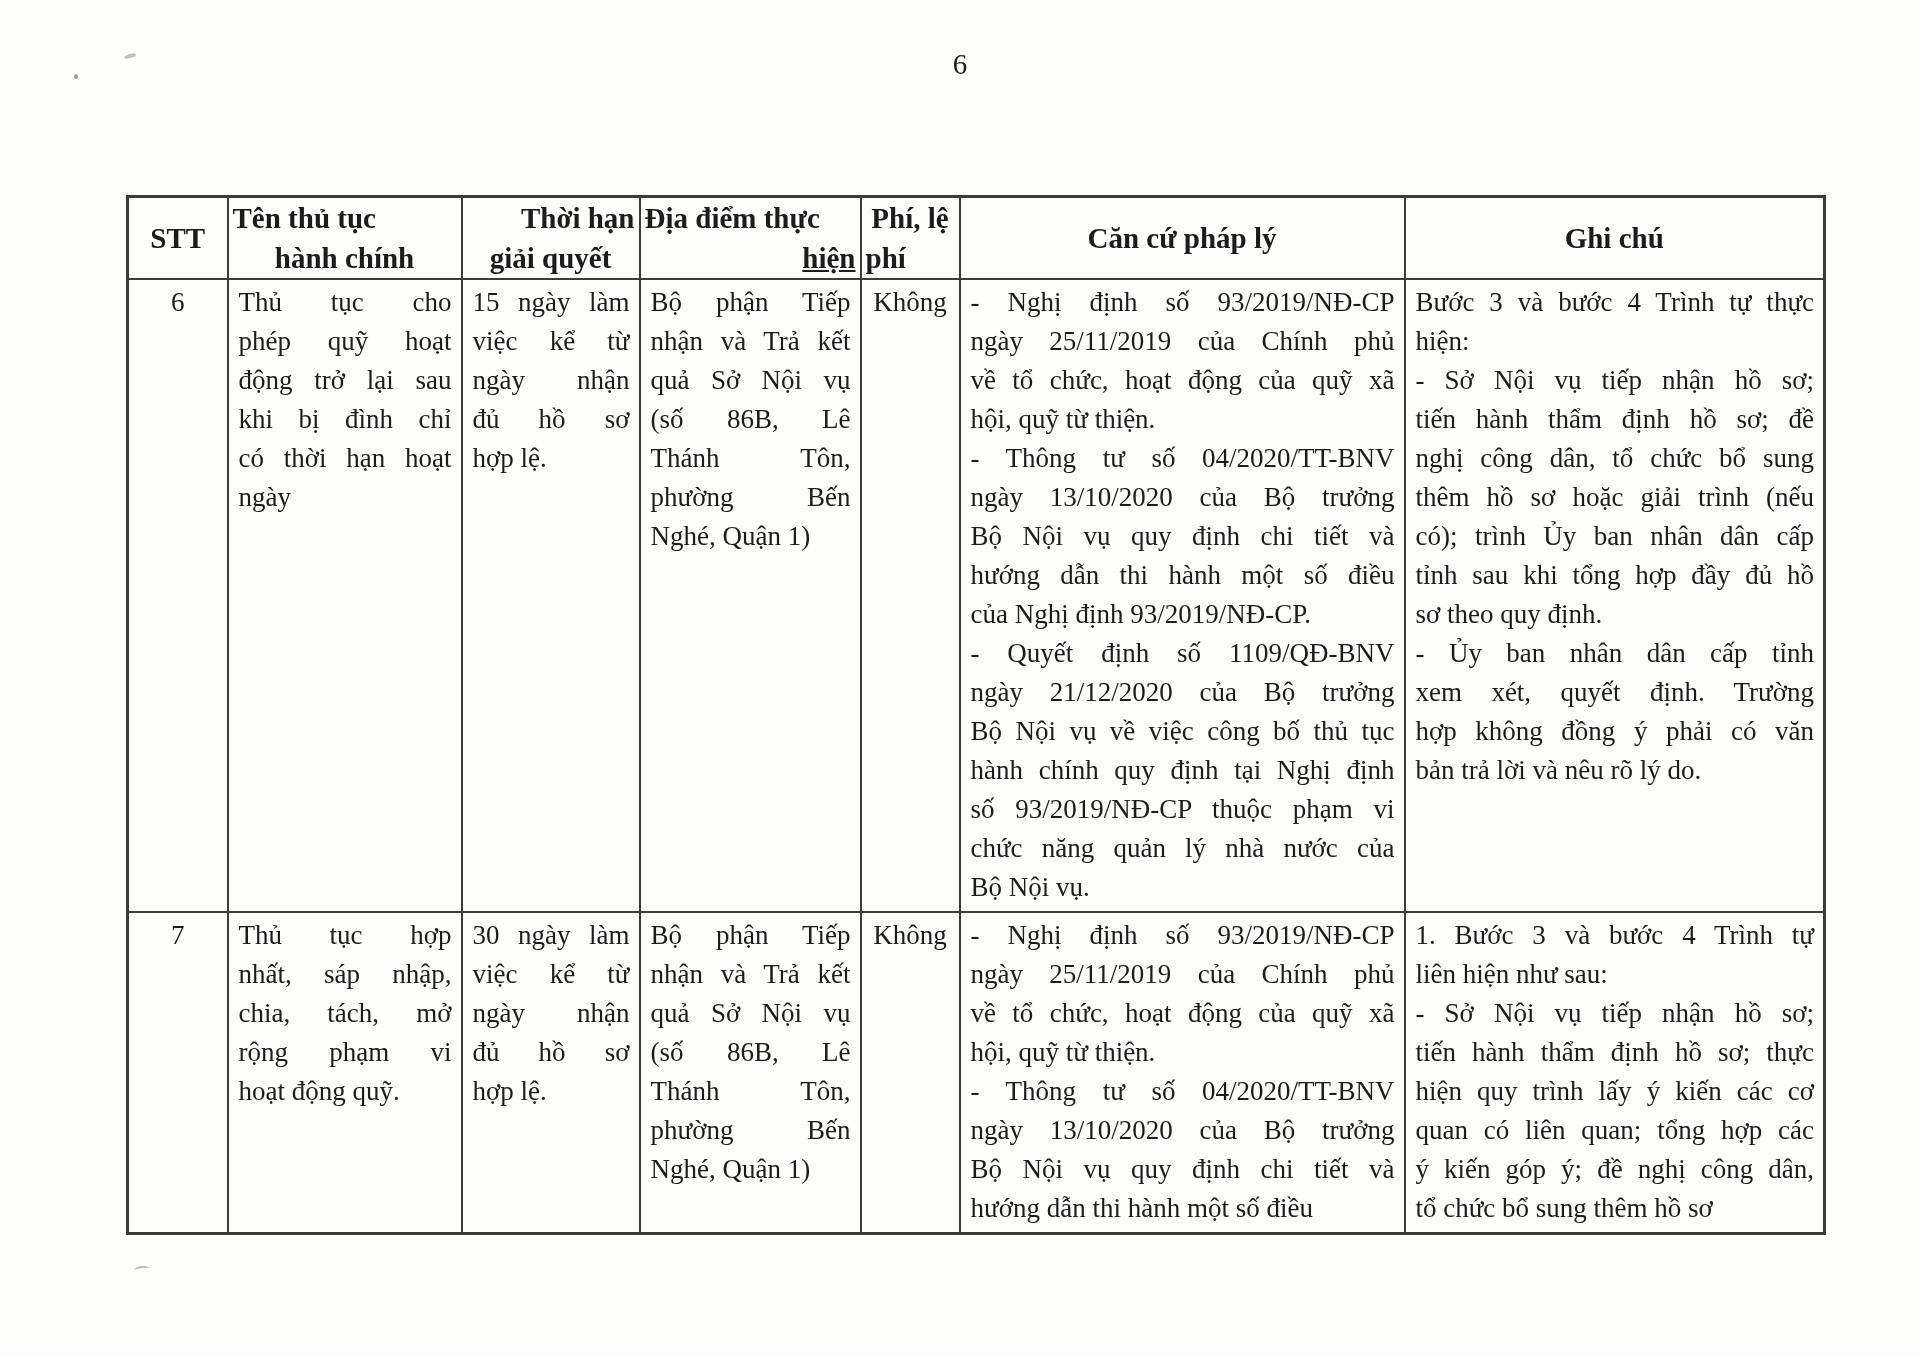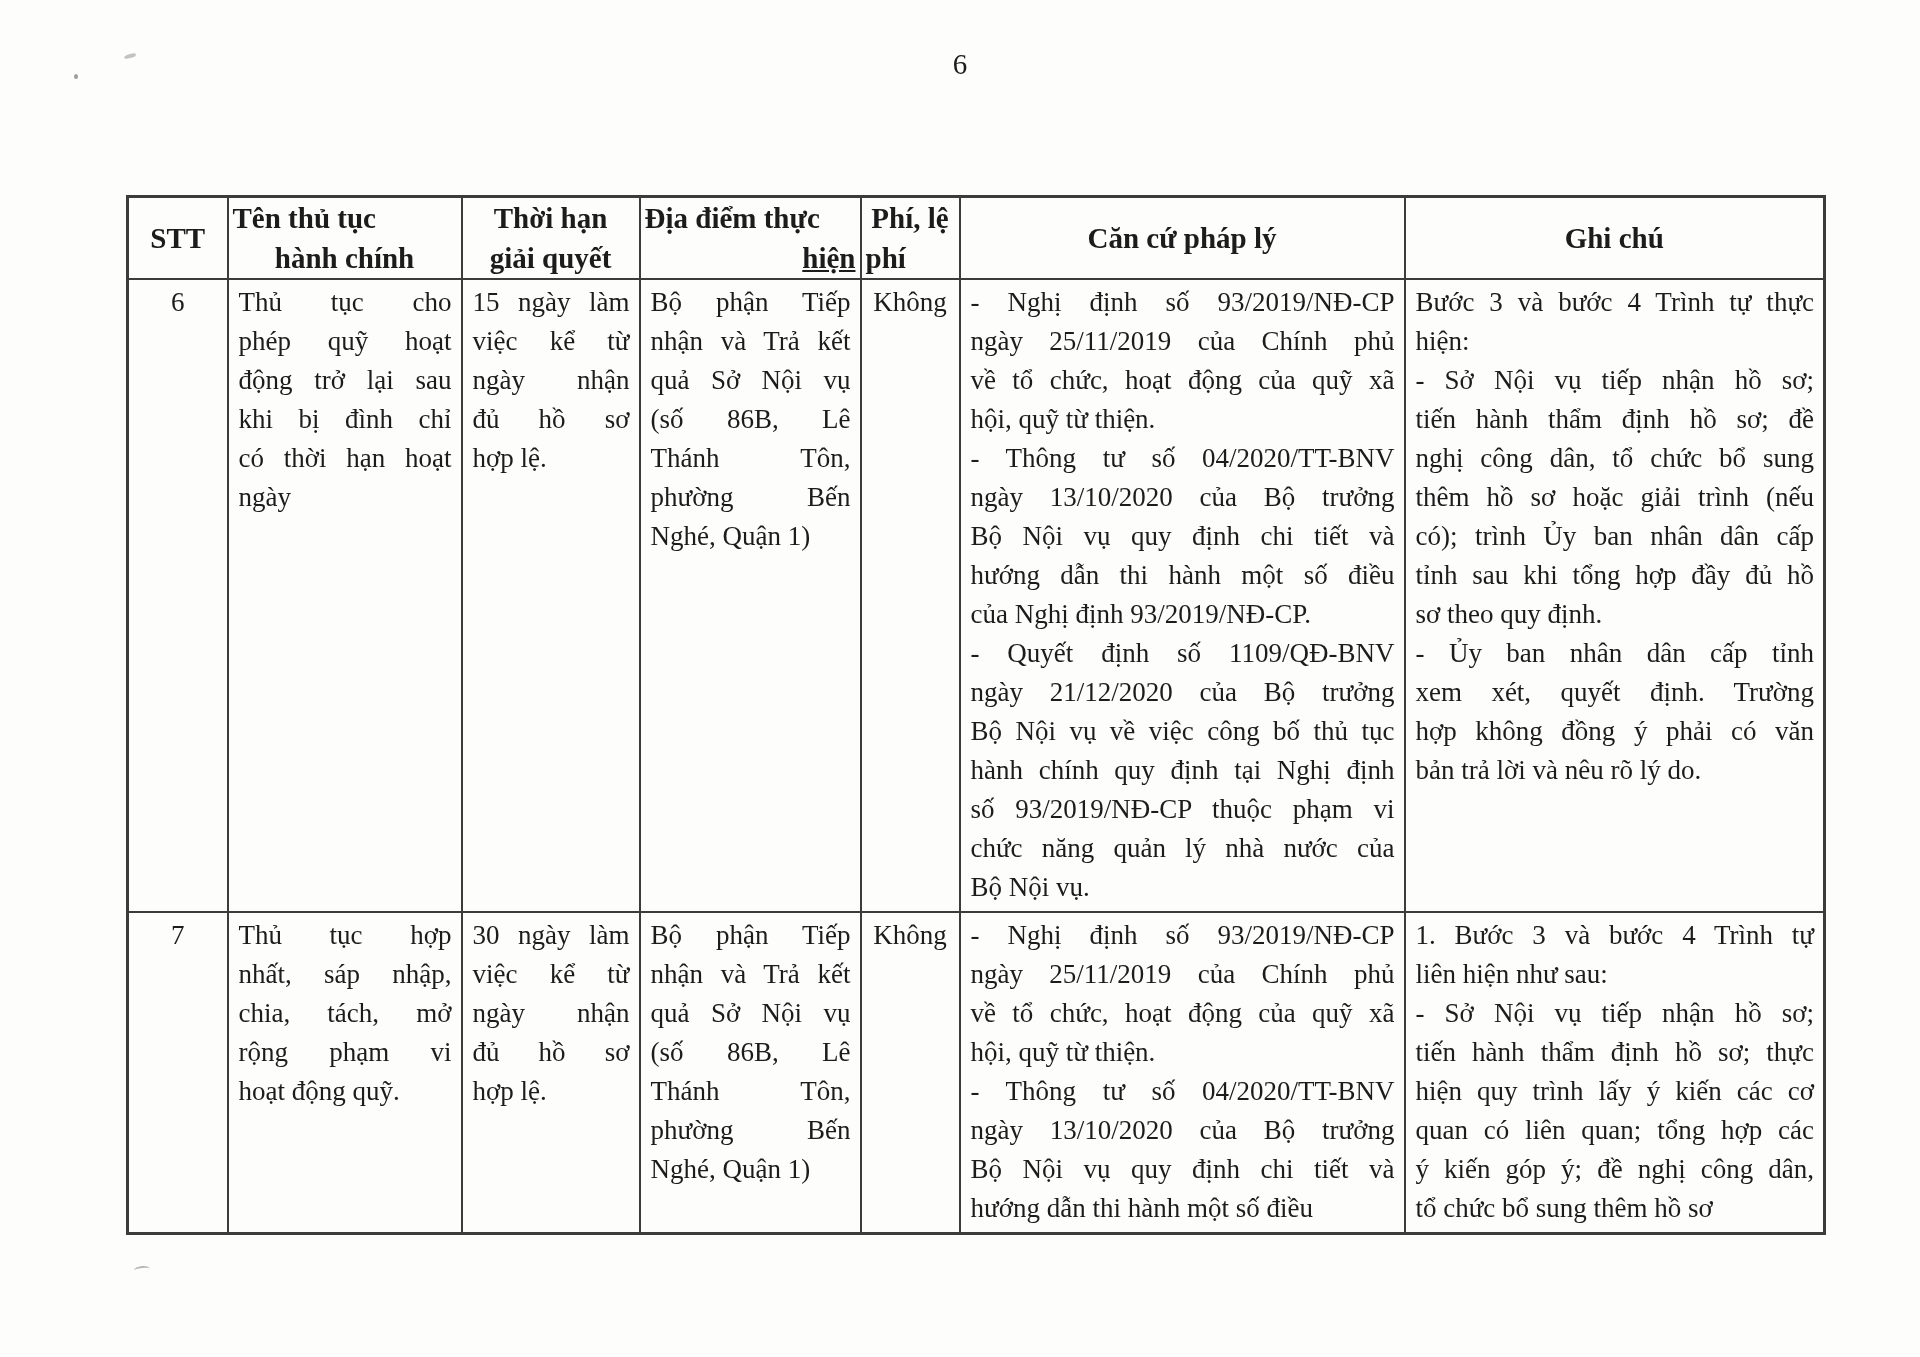--- a/index.html
+++ b/index.html
@@ -105,21 +105,21 @@
     <thead>
       <tr id="header-row">
           <th>
             <div class="line" style="text-align: center;">STT</div>
           </th>
           <th>
             <div class="line" style="text-align: left;">Tên thủ tục</div>
             <div class="line" style="text-align: center;">hành chính</div>
           </th>
           <th>
-            <div class="line" style="text-align: center;">Thời hạn</div>
+            <div class="line" style="text-align: right;">Thời hạn</div>
             <div class="line" style="text-align: center;">giải quyết</div>
           </th>
           <th>
             <div class="line" style="">Địa điểm thực</div>
             <div class="line" style="text-align: right; text-decoration: underline;">hiện</div>
           </th>
           <th>
             <div class="line" style="text-align: center;">Phí, lệ</div>
             <div class="line" style="text-align: left;">phí</div>
           </th>

